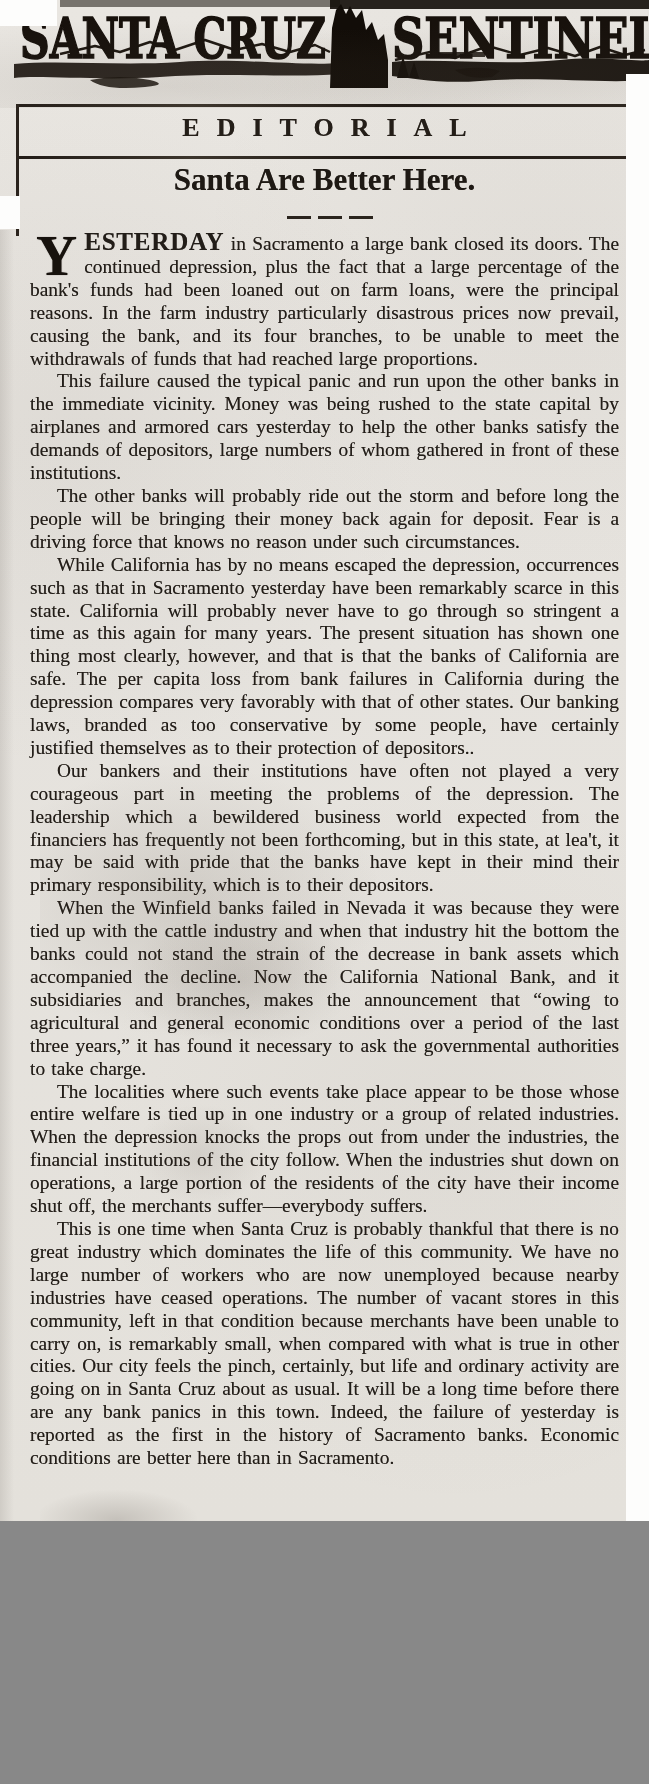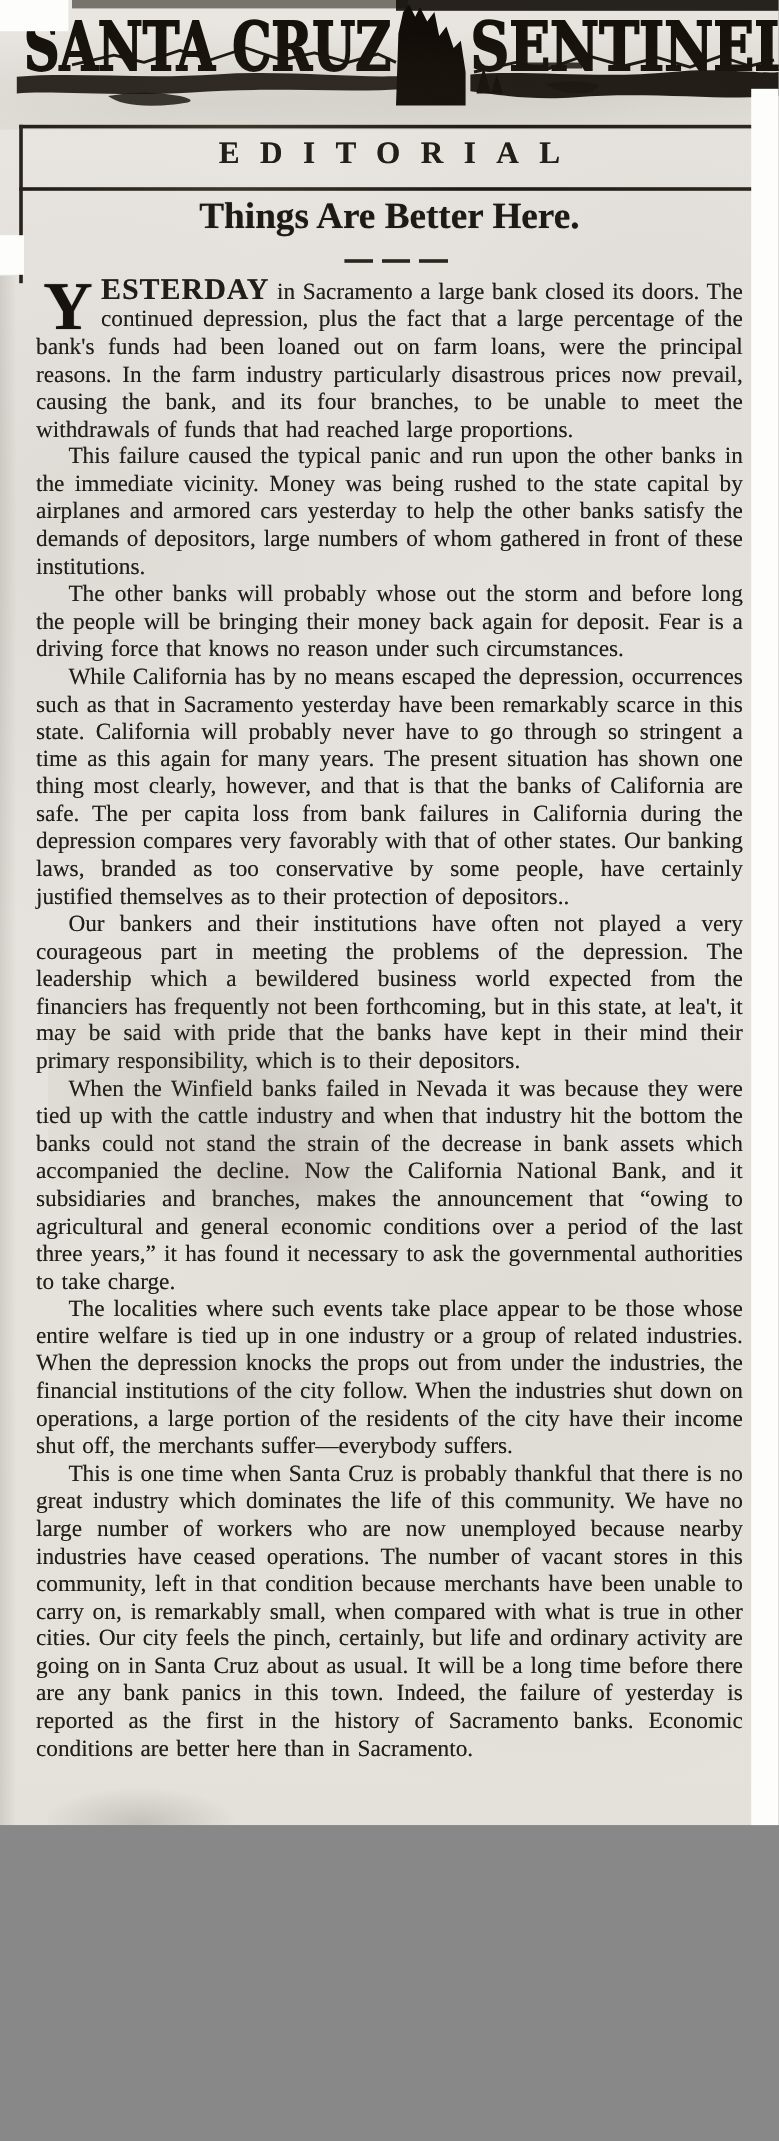--- a/index.html
+++ b/index.html
@@ -86,27 +86,27 @@
 
     <text x="20" y="58" textLength="306" lengthAdjust="spacingAndGlyphs" font-family="DejaVu Serif, Liberation Serif, serif" font-size="56" font-weight="bold" fill="#17110c" stroke="#17110c" stroke-width="1.6">SANTA CRUZ</text>
     <text x="392" y="58" textLength="268" lengthAdjust="spacingAndGlyphs" font-family="DejaVu Serif, Liberation Serif, serif" font-size="56" font-weight="bold" fill="#17110c" stroke="#17110c" stroke-width="1.6">SENTINEL</text>
   </svg>
 
   <div class="rule rule-top"></div>
   <div class="editorial">EDITORIAL</div>
   <div class="rule rule-bottom"></div>
   <div class="vline"></div>
 
-  <div class="title">Things Are Better Here.</div>
+  <div class="title">Santa Are Better Here.</div>
   <div class="divider"></div>
 
   <div class="body">
     <p class="first"><span class="dropcap">Y</span><span class="lead">ESTERDAY</span><span> in Sacramento a large bank closed its doors.  The continued depression, plus the fact that a large percentage of the bank's funds had been loaned out on farm loans, were the principal reasons.  In the farm industry particularly disastrous prices now prevail, causing the bank, and its four branches, to be unable to meet the withdrawals of funds that had reached large proportions.</span></p>
     <p>This failure caused the typical panic and run upon the other banks in the immediate vicinity.  Money was being rushed to the state capital by airplanes and armored cars yesterday to help the other banks satisfy the demands of depositors, large numbers of whom gathered in front of these institutions.</p>
-    <p>The other banks will probably whose out the storm and before long the people will be bringing their money back again for deposit.  Fear is a driving force that knows no reason under such circumstances.</p>
+    <p>The other banks will probably ride out the storm and before long the people will be bringing their money back again for deposit.  Fear is a driving force that knows no reason under such circumstances.</p>
     <p>While California has by no means escaped the depression, occurrences such as that in Sacramento yesterday have been remarkably scarce in this state.  California will probably never have to go through so stringent a time as this again for many years.  The present situation has shown one thing most clearly, however, and that is that the banks of California are safe.  The per capita loss from bank failures in California during the depression compares very favorably with that of other states.  Our banking laws, branded as too conservative by some people, have certainly justified themselves as to their protection of depositors..</p>
     <p>Our bankers and their institutions have often not played a very courageous part in meeting the problems of the depression.  The leadership which a bewildered business world expected from the financiers has frequently not been forthcoming, but in this state, at lea't, it may be said with pride that the banks have kept in their mind their primary responsibility, which is to their depositors.</p>
     <p>When the Winfield banks failed in Nevada it was because they were tied up with the cattle industry and when that industry hit the bottom the banks could not stand the strain of the decrease in bank assets which accompanied the decline. Now the California National Bank, and it subsidiaries and branches, makes the announcement that “owing to agricultural and general economic conditions over a period of the last three years,” it has found it necessary to ask the governmental authorities to take charge.</p>
     <p>The localities where such events take place appear to be those whose entire welfare is tied up in one industry or a group of related industries.  When the depression knocks the props out from under the industries, the financial institutions of the city follow.  When the industries shut down on operations, a large portion of the residents of the city have their income shut off, the merchants suffer—everybody suffers.</p>
     <p>This is one time when Santa Cruz is probably thankful that there is no great industry which dominates the life of this community.  We have no large number of workers who are now unemployed because nearby industries have ceased operations.  The number of vacant stores in this community, left in that condition because merchants have been unable to carry on, is remarkably small, when compared with what is true in other cities.  Our city feels the pinch, certainly, but life and ordinary activity are going on in Santa Cruz about as usual.  It will be a long time before there are any bank panics in this town.  Indeed, the failure of yesterday is reported as the first in the history of Sacramento banks.  Economic conditions are better here than in Sacramento.</p>
   </div>
 
   <div class="stain stain1"></div>
   <div class="stain stain2"></div>
   <div class="stain stain3"></div>

